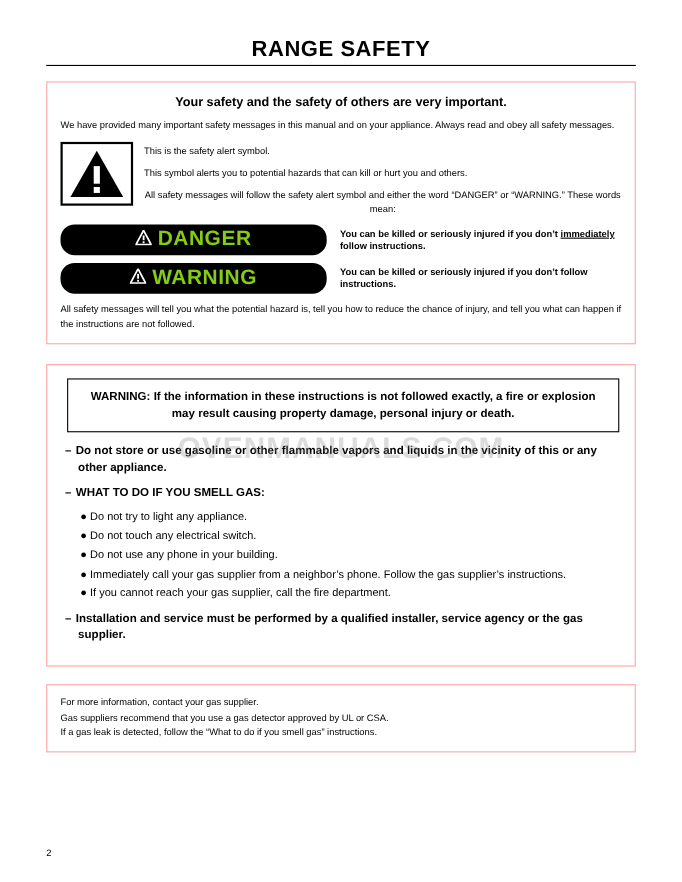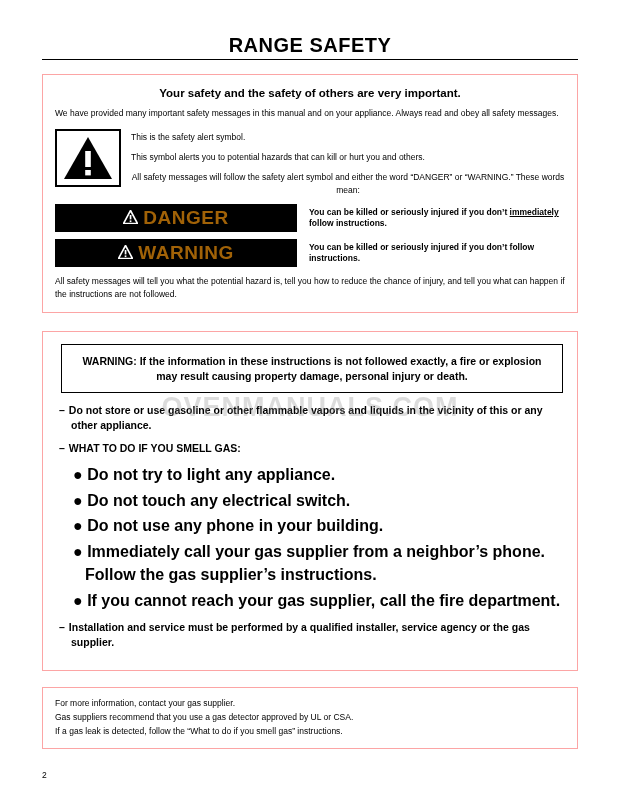--- a/index.html
+++ b/index.html
@@ -93,31 +93,32 @@
   }
 
   
   .signal-row {
     display: flex;
     align-items: center;
     margin-bottom: 7px;
   }
   .signal-bar {
     background: #000;
-    color: #a16207;
+    color: #84cc16;
     width: 242px;
     flex: 0 0 242px;
     height: 28px;
     display: flex;
     align-items: center;
     justify-content: center;
     font-weight: bold;
     font-size: 19px;
     letter-spacing: 0.5px;
     margin-right: 12px;
+    border-radius: 13px;
   }
   .signal-bar .tri {
     margin-right: 5px;
     display: inline-block;
   }
   .signal-msg {
     font-size: 8.5px;
     font-weight: bold;
     line-height: 1.35;
   }
@@ -156,22 +157,22 @@
     margin: 0 0 8px 0;
     padding-left: 12px;
     text-indent: -12px;
   }
   .warn-sublist {
     margin: 0 0 8px 0;
     padding: 0;
     list-style: none;
   }
   .warn-sublist li {
-    font-size: 16px;
-    font-weight: bold;
+    font-size: 10px;
+    font-weight: normal;
     line-height: 1.42;
     margin: 0 0 3px 0;
     padding-left: 26px;
     text-indent: -12px;
   }
   .dash { margin-right: 4px; }
 
   
   .note-section {
     margin-top: 16px;

